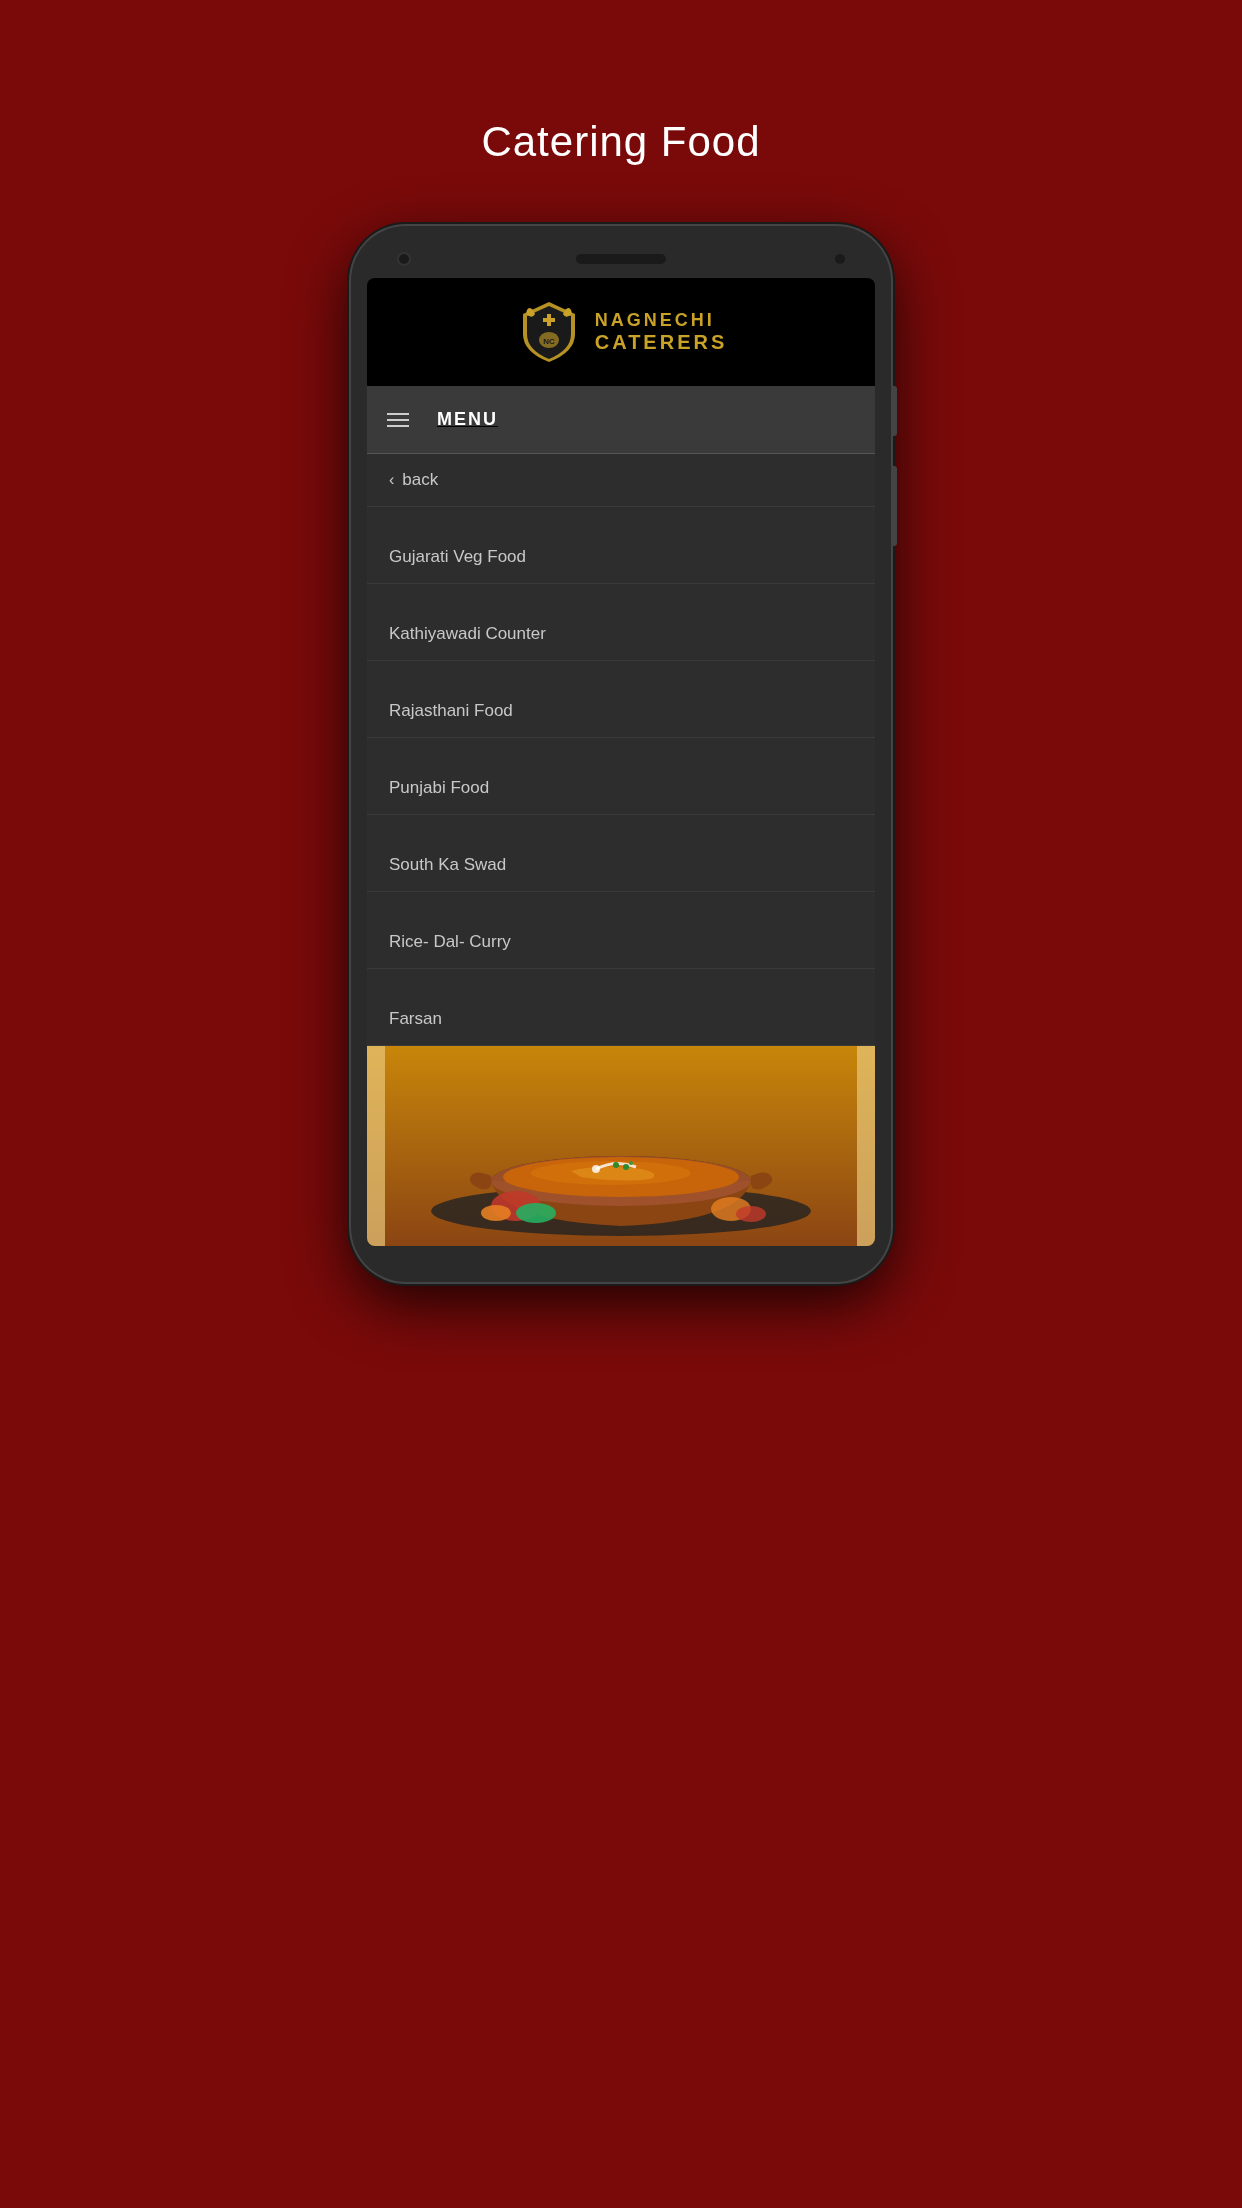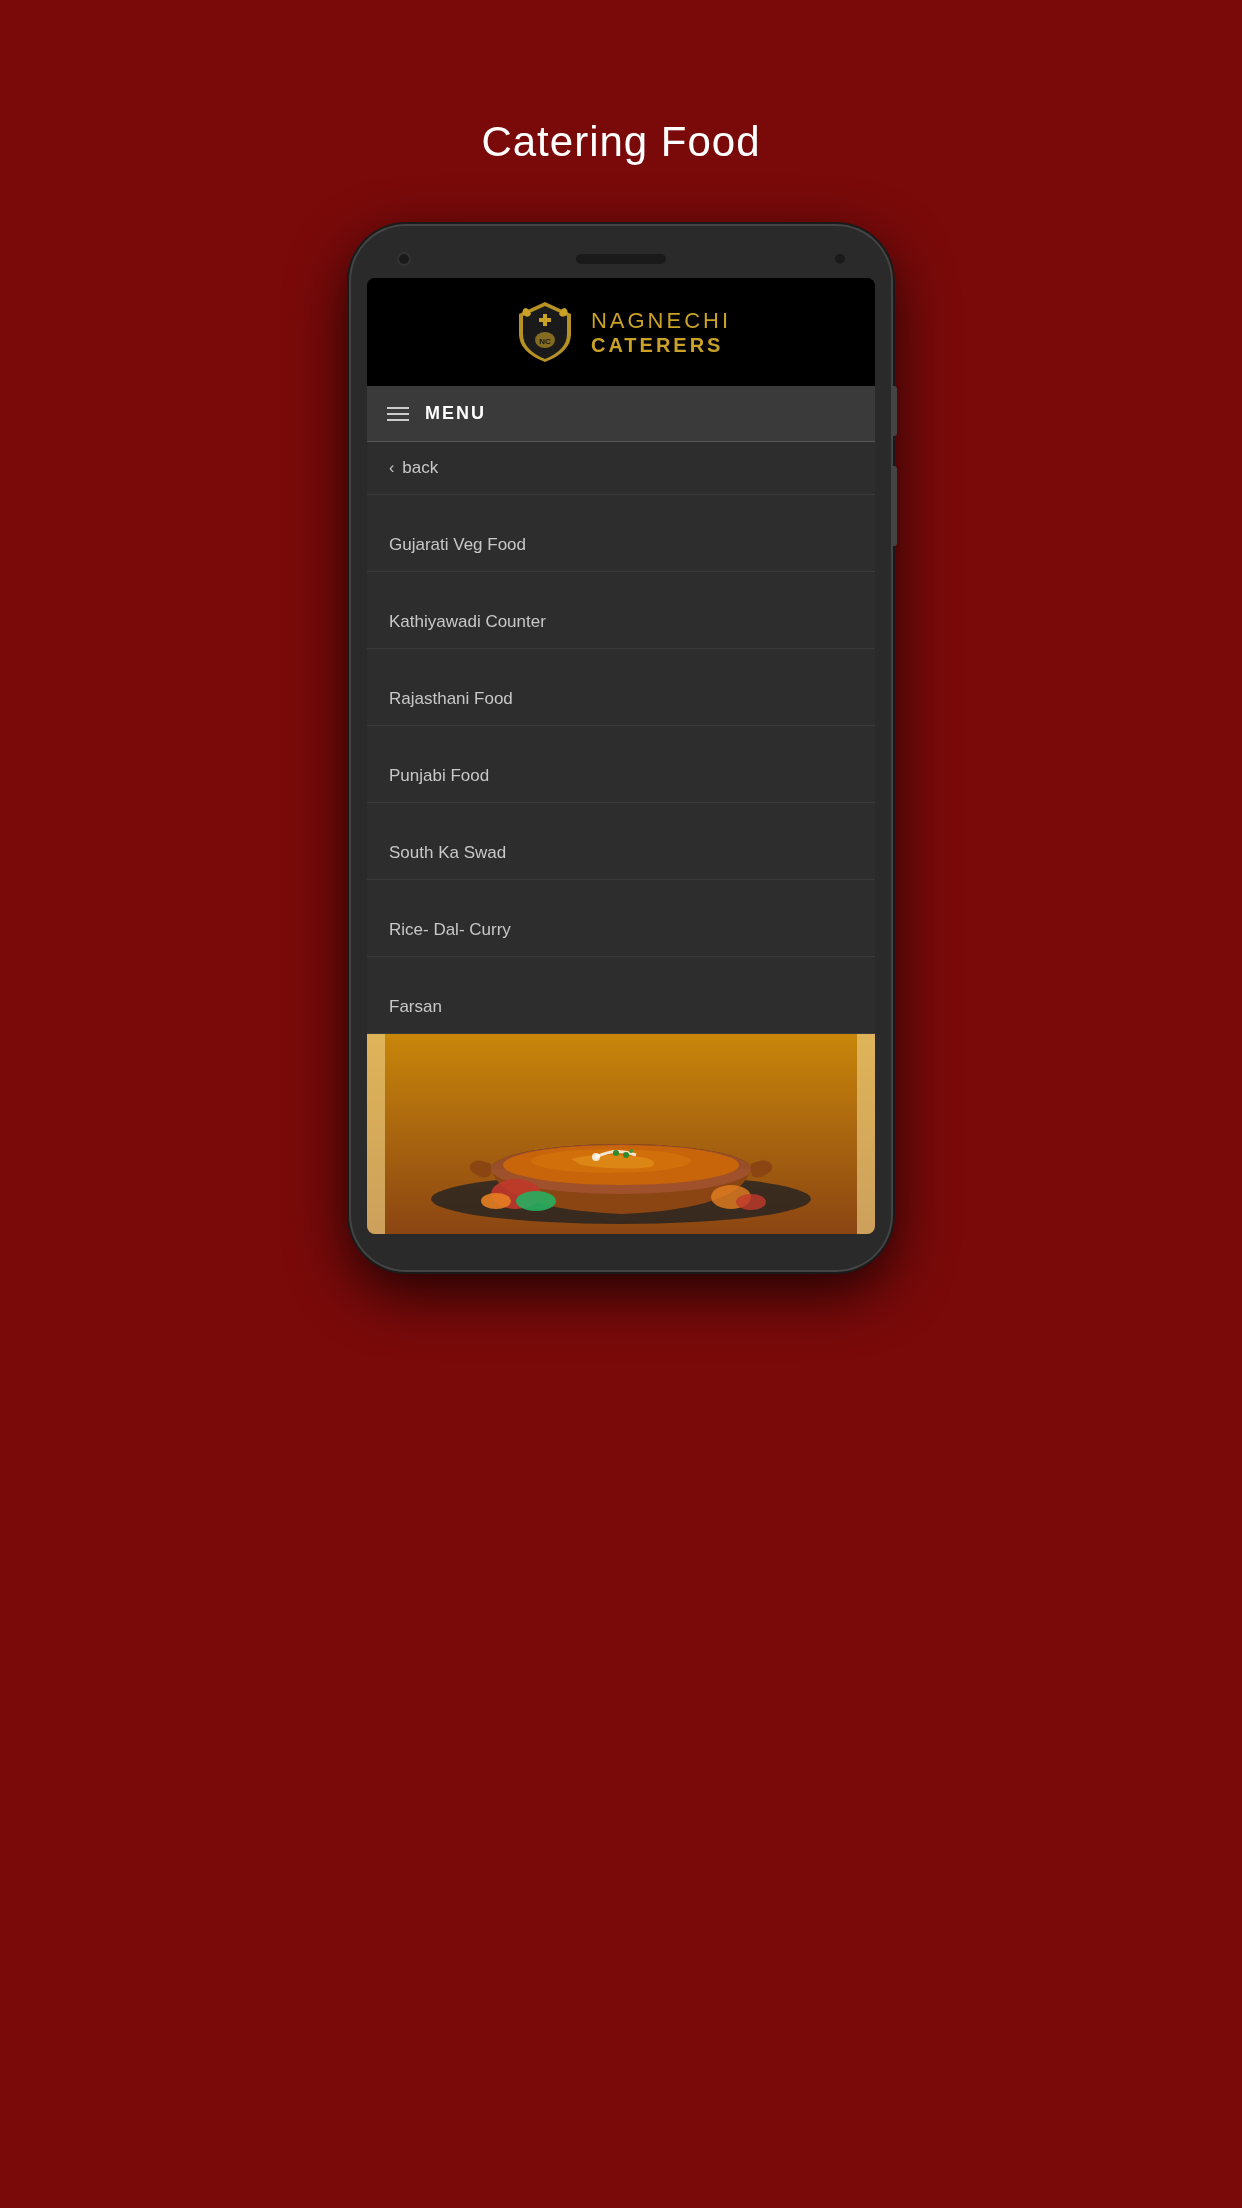--- a/index.html
+++ b/index.html
@@ -121,40 +121,41 @@
       height: 68px;
     }
 
     .logo-text {
       display: flex;
       flex-direction: column;
     }
 
     .logo-name {
       color: #c9a227;
-      font-size: 22px;
-      font-weight: normal;
+      font-size: 18px;
+      font-weight: bold;
       letter-spacing: 3px;
     }
 
     .logo-sub {
       color: #c9a227;
       font-size: 20px;
       font-weight: bold;
       letter-spacing: 3px;
     }
 
     
     .menu-bar {
       background: #3a3a3a;
-      padding: 17px 20px;
-      display: flex;
-      align-items: center;
-      gap: 16px;
+      padding: 23px 20px;
+      display: flex;
+      align-items: center;
+      gap: 28px;
       border-bottom: 1px solid #555;
+      text-decoration: underline;
     }
 
     .hamburger-icon {
       display: flex;
       flex-direction: column;
       gap: 4px;
     }
 
     .hamburger-icon span {
       display: block;

